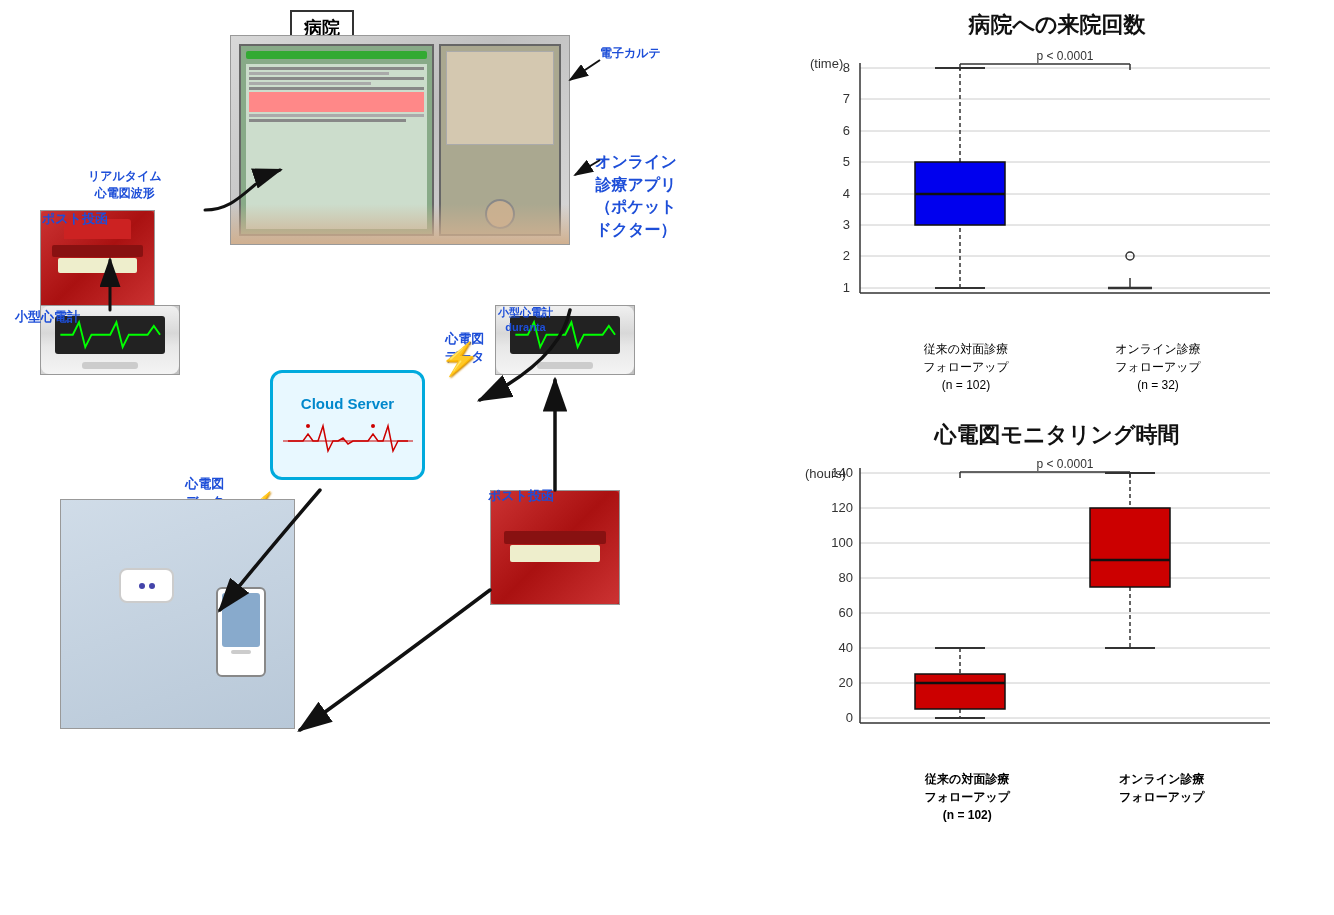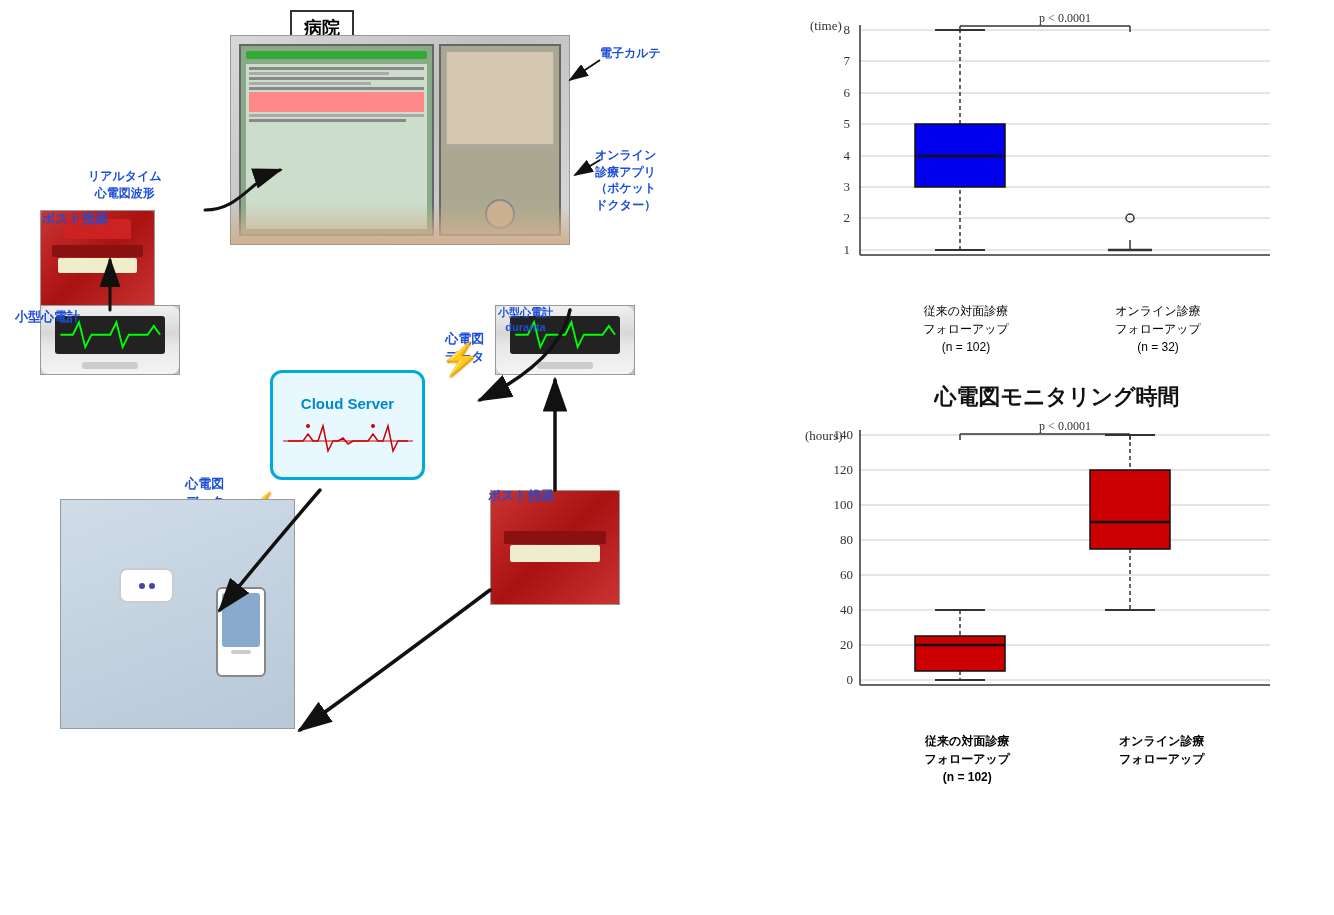--- a/index.html
+++ b/index.html
@@ -72,22 +72,23 @@
 
     .label-denshi-karte {
       top: 45px;
       left: 600px;
       font-size: 12px;
     }
 
     .label-online-shinryo {
       top: 130px;
       left: 595px;
-      font-size: 12px;
+      font-size: 16px;
       line-height: 1.4;
+      font-family: Liberation Mono, monospace;
     }
 
     .label-realtime {
       top: 168px;
       left: 88px;
       font-size: 12px;
       text-align: center;
     }
 
     
@@ -209,21 +210,20 @@
       font-size: 22px;
       font-weight: bold;
       text-align: center;
       margin-bottom: 8px;
       color: #111;
     }
 
     .chart-area {
       position: relative;
       margin: 0 auto;
-      font-family: Liberation Serif, serif;
     }
 
     .chart-svg {
       display: block;
     }
 
     
     .device-ecg {
       width: 100%;
       height: 100%;
@@ -472,20 +472,21 @@
       <path d="M 110 310 L 110 260" stroke="#111" stroke-width="3" fill="none" marker-end="url(#arrowhead)" stroke-linecap="round"></path>
 
       <path d="M 490 590 Q 370 680 300 730" stroke="#111" stroke-width="3.5" fill="none" marker-end="url(#arrowhead)" stroke-linecap="round"></path>
     </svg>
 
   </div>
 
   <div class="right-section">
 
     <div class="chart-container">
+      <div class="chart-title">病院への来院回数</div>
       <div class="chart-area">
         <svg class="chart-svg" width="500" height="290" viewBox="0 0 500 290">
 
           <text x="10" y="20" font-size="13" fill="#333">(time)</text>
 
           <line x1="60" y1="240" x2="470" y2="240" stroke="#ccc" stroke-width="1"></line>
           <line x1="60" y1="208" x2="470" y2="208" stroke="#ccc" stroke-width="1"></line>
           <line x1="60" y1="177" x2="470" y2="177" stroke="#ccc" stroke-width="1"></line>
           <line x1="60" y1="146" x2="470" y2="146" stroke="#ccc" stroke-width="1"></line>
           <line x1="60" y1="114" x2="470" y2="114" stroke="#ccc" stroke-width="1"></line>

